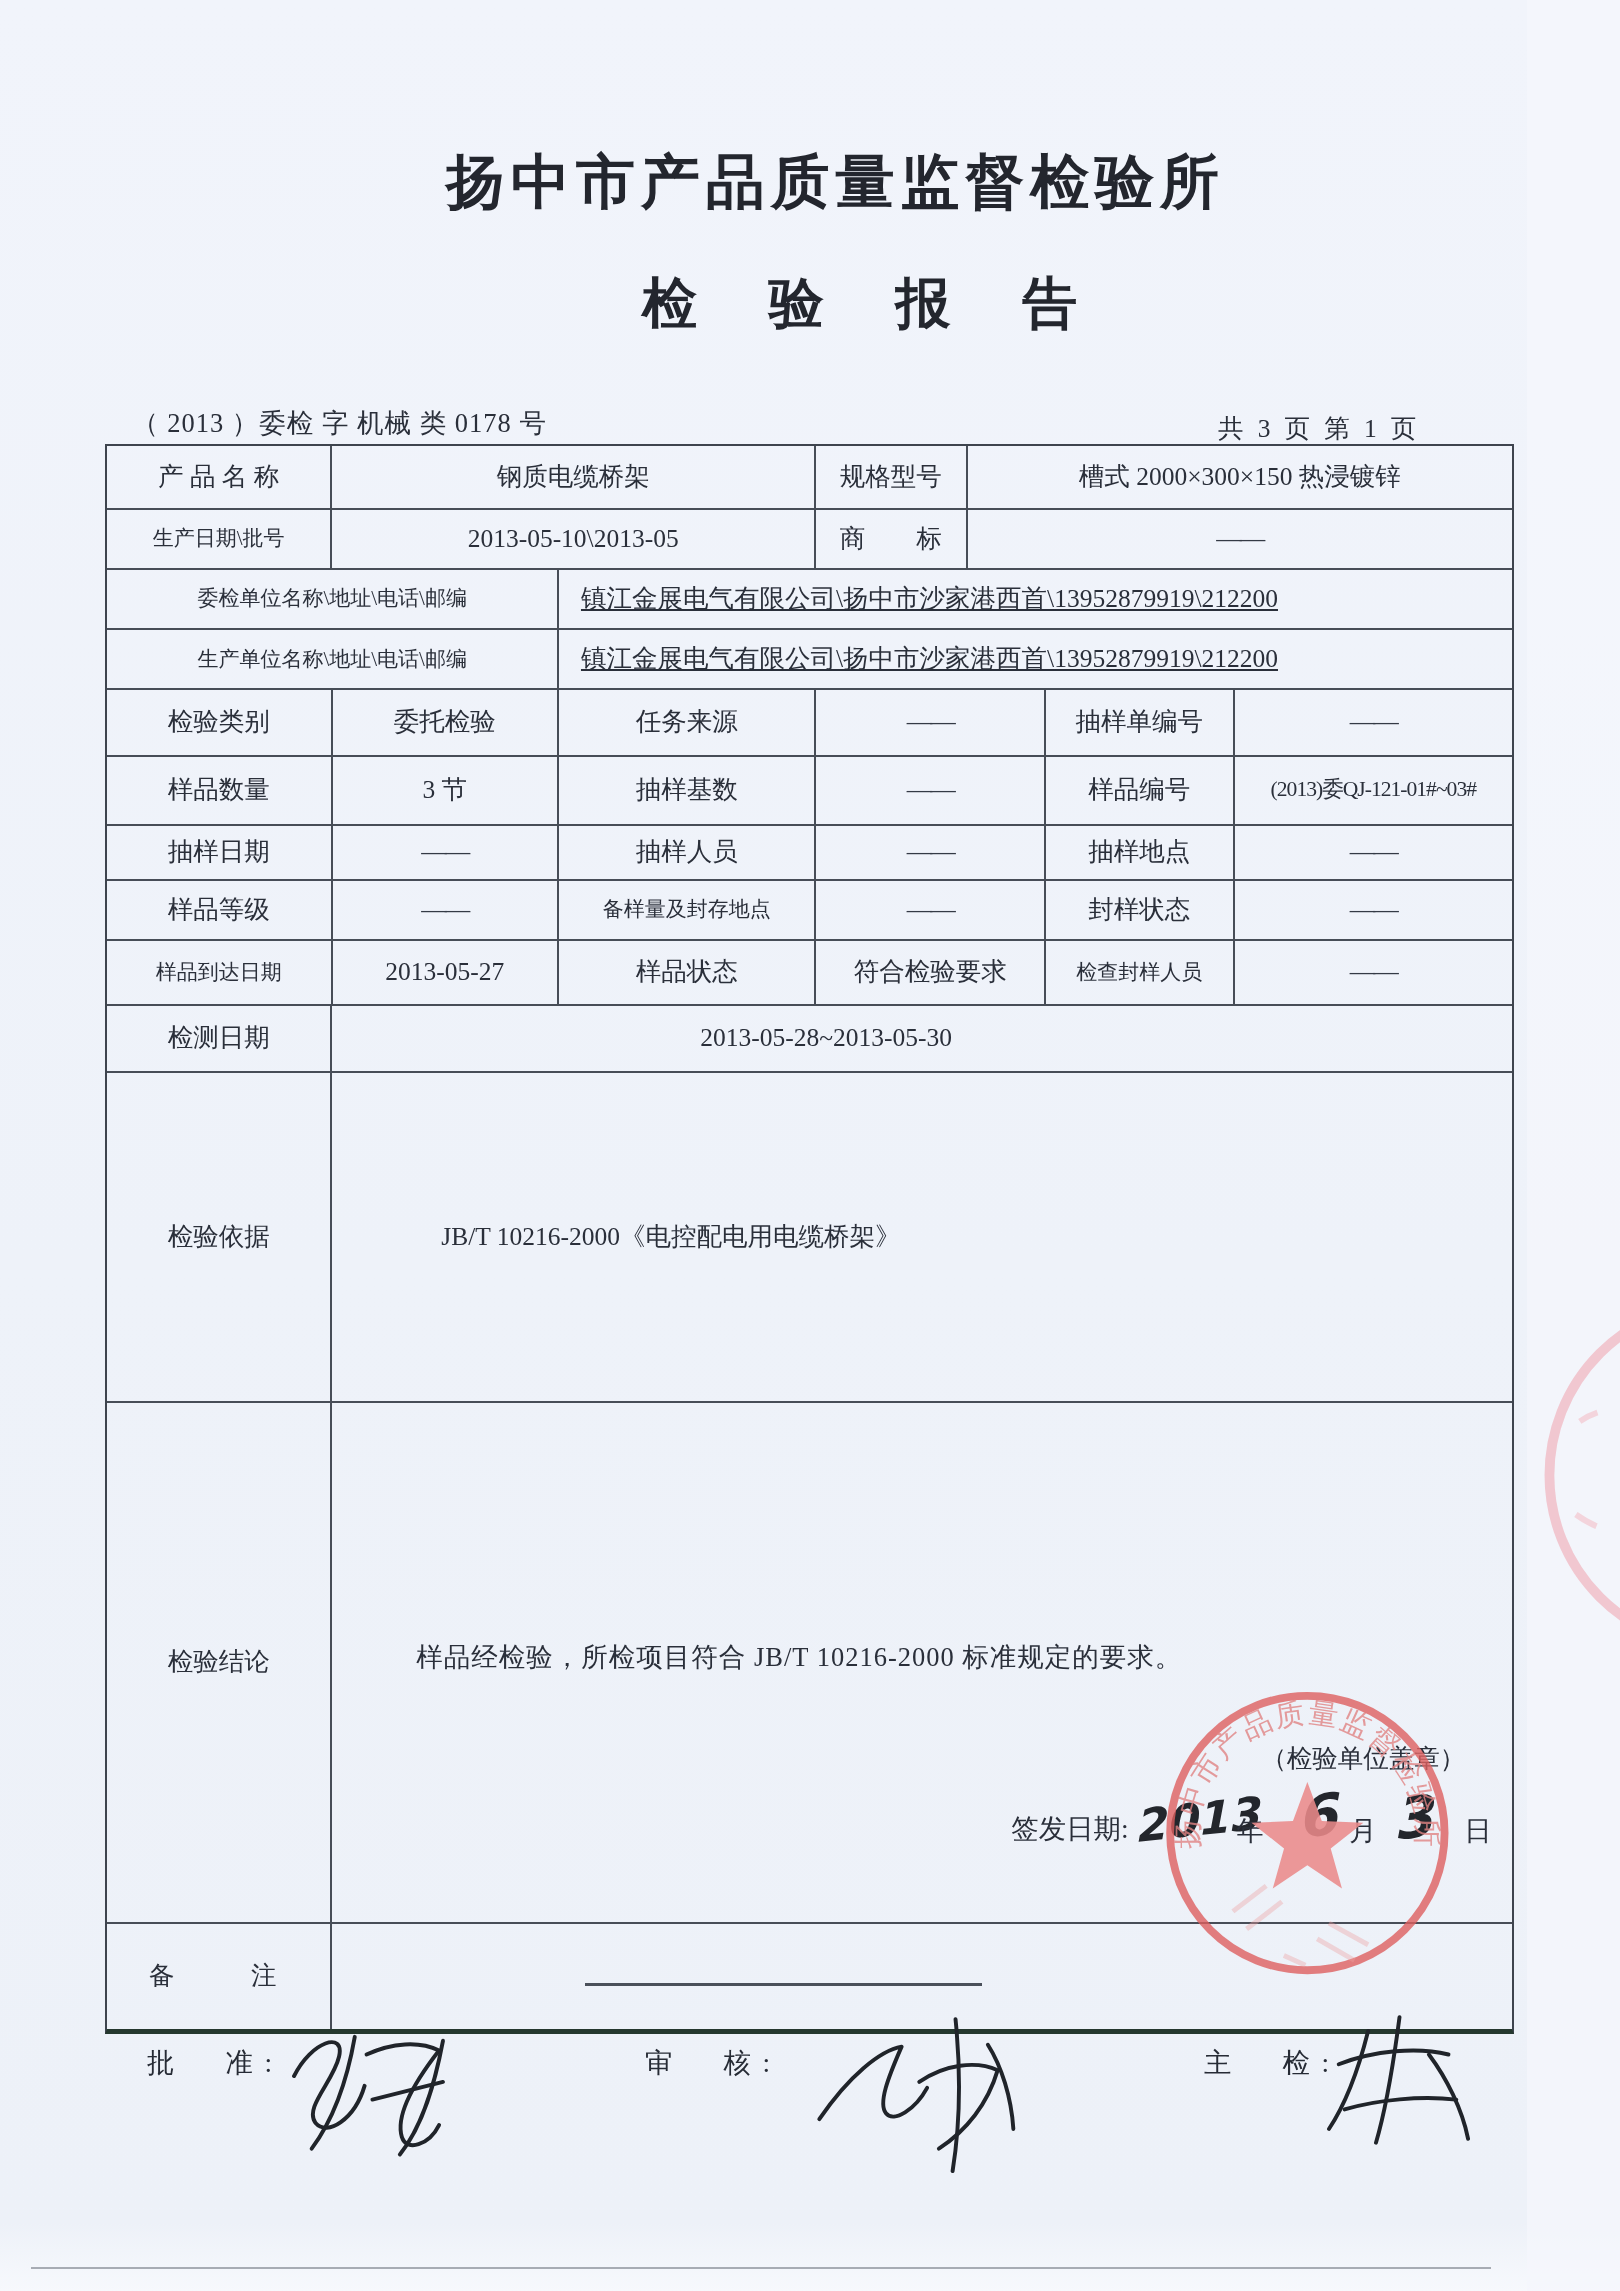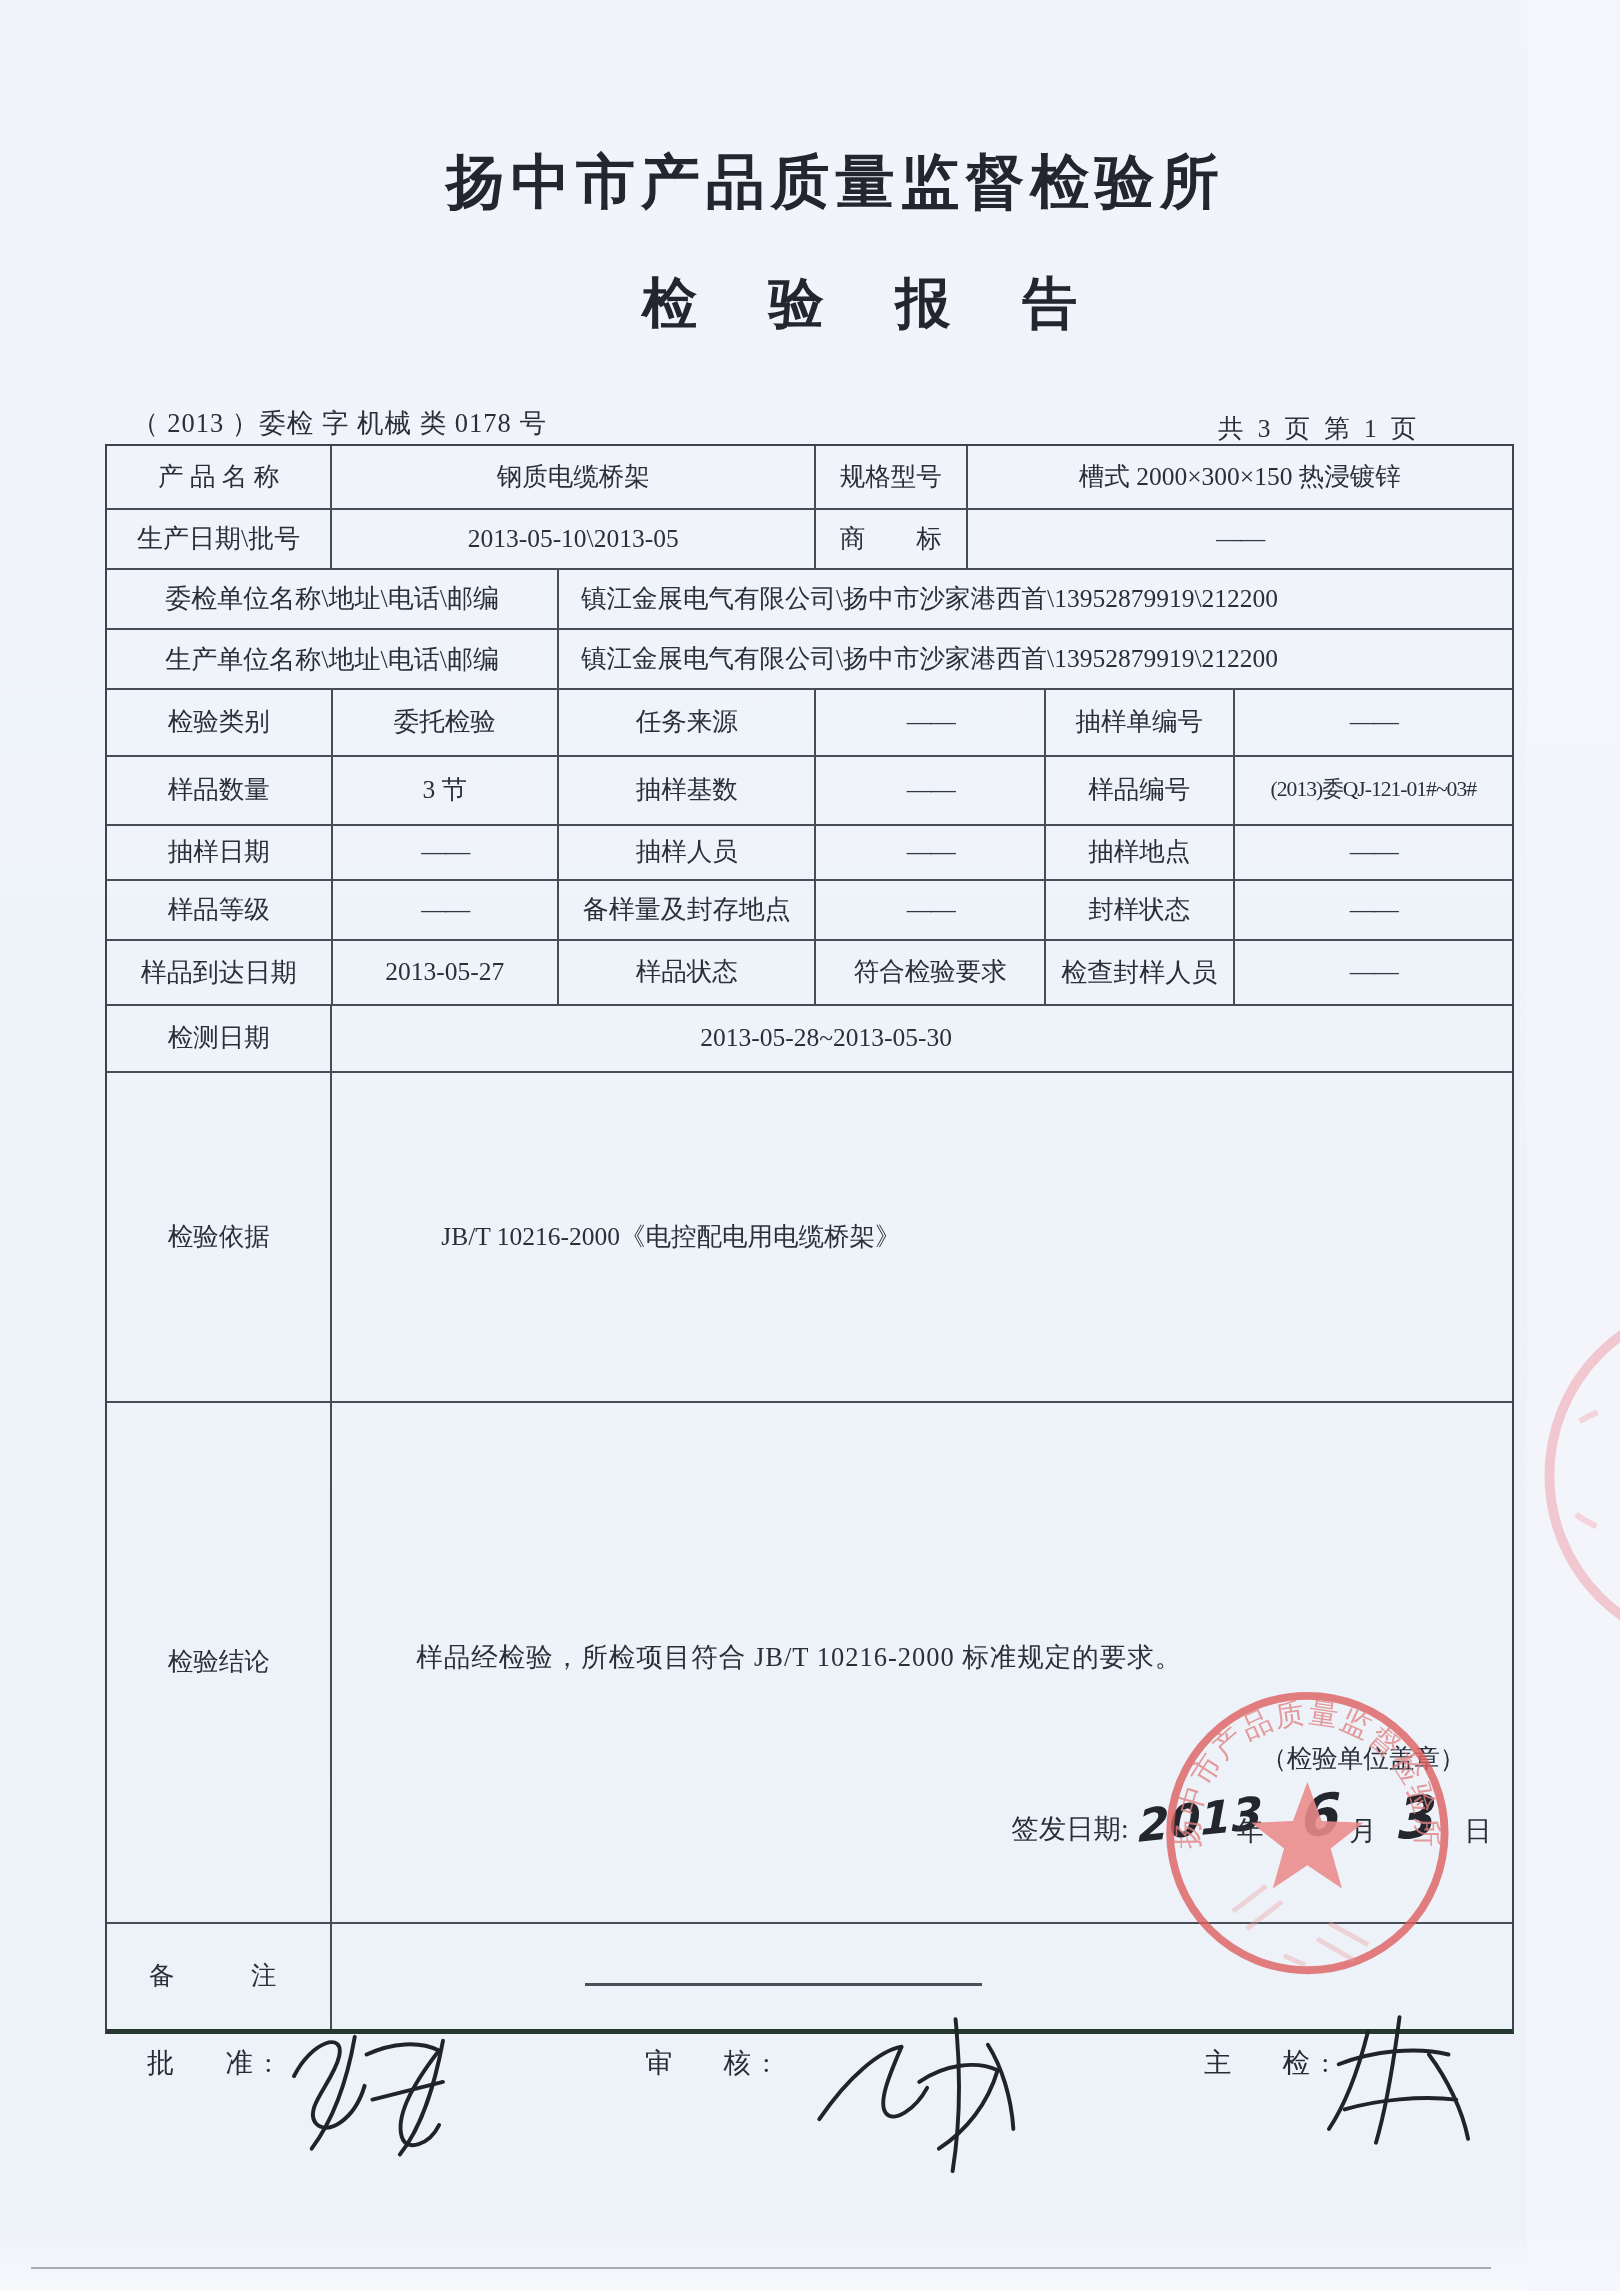--- a/index.html
+++ b/index.html
@@ -37,22 +37,22 @@
   .td{
     box-sizing:border-box;
     border-right:2px solid #474d57;
     border-bottom:2px solid #474d57;
     display:flex;align-items:center;justify-content:center;
     font-size:25.5px;line-height:1.2;
     position:relative;
   }
   .td:last-child{border-right:none;}
   .tr:last-child .td{border-bottom:none;}
-  .vl{justify-content:flex-start;padding-left:21.6px;}
-  .small{font-size:26px;}
+  .vl{justify-content:flex-start;padding-left:21.6px;text-decoration:underline;}
+  .small{font-size:21px;}
   .tiny{font-size:21.6px;letter-spacing:-1px;}
   .dash{letter-spacing:-2px;color:#343a45;}
   .w1{width:226px}.w2{width:227px}.w3{width:258px}.w4{width:230px}.w5{width:189px}.w6{width:278px}
   .w23{width:485px}.wspec{width:152px}.wspecv{width:546px}
   .w12{width:454px}.wrest{width:956px}.wfull{width:1183px}
   .shiftL{padding-right:192px;}
   .basis-cell{justify-content:flex-start;padding-left:109px;}
   .note-lab{letter-spacing:25.5px;padding-left:13.7px;}
 
   .concl-text{position:absolute;left:84px;top:239px;font-size:26.5px;letter-spacing:1px;}

